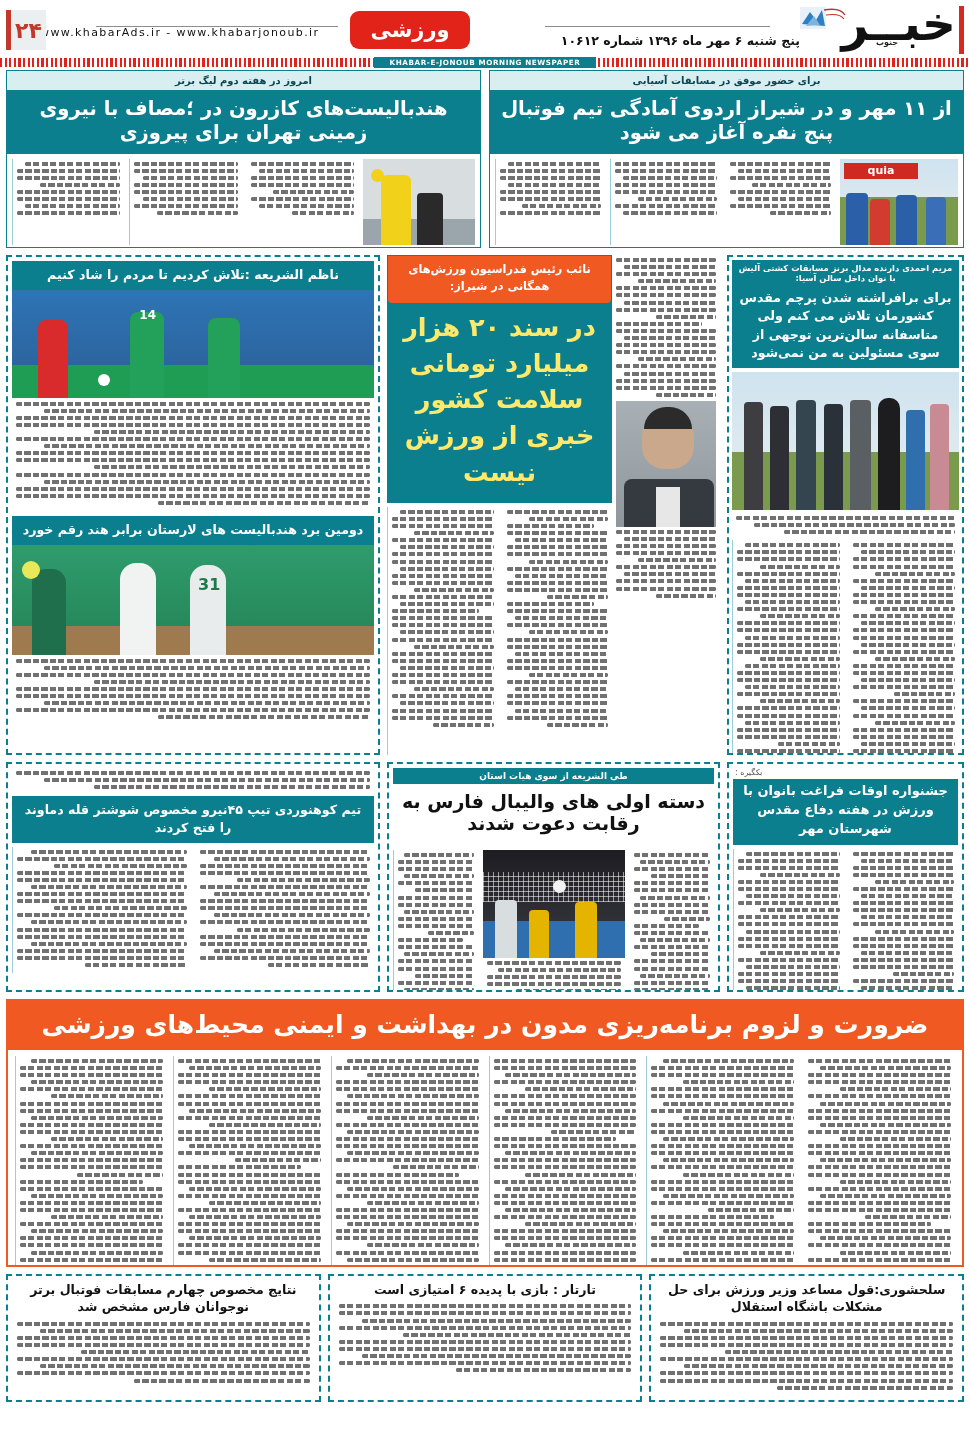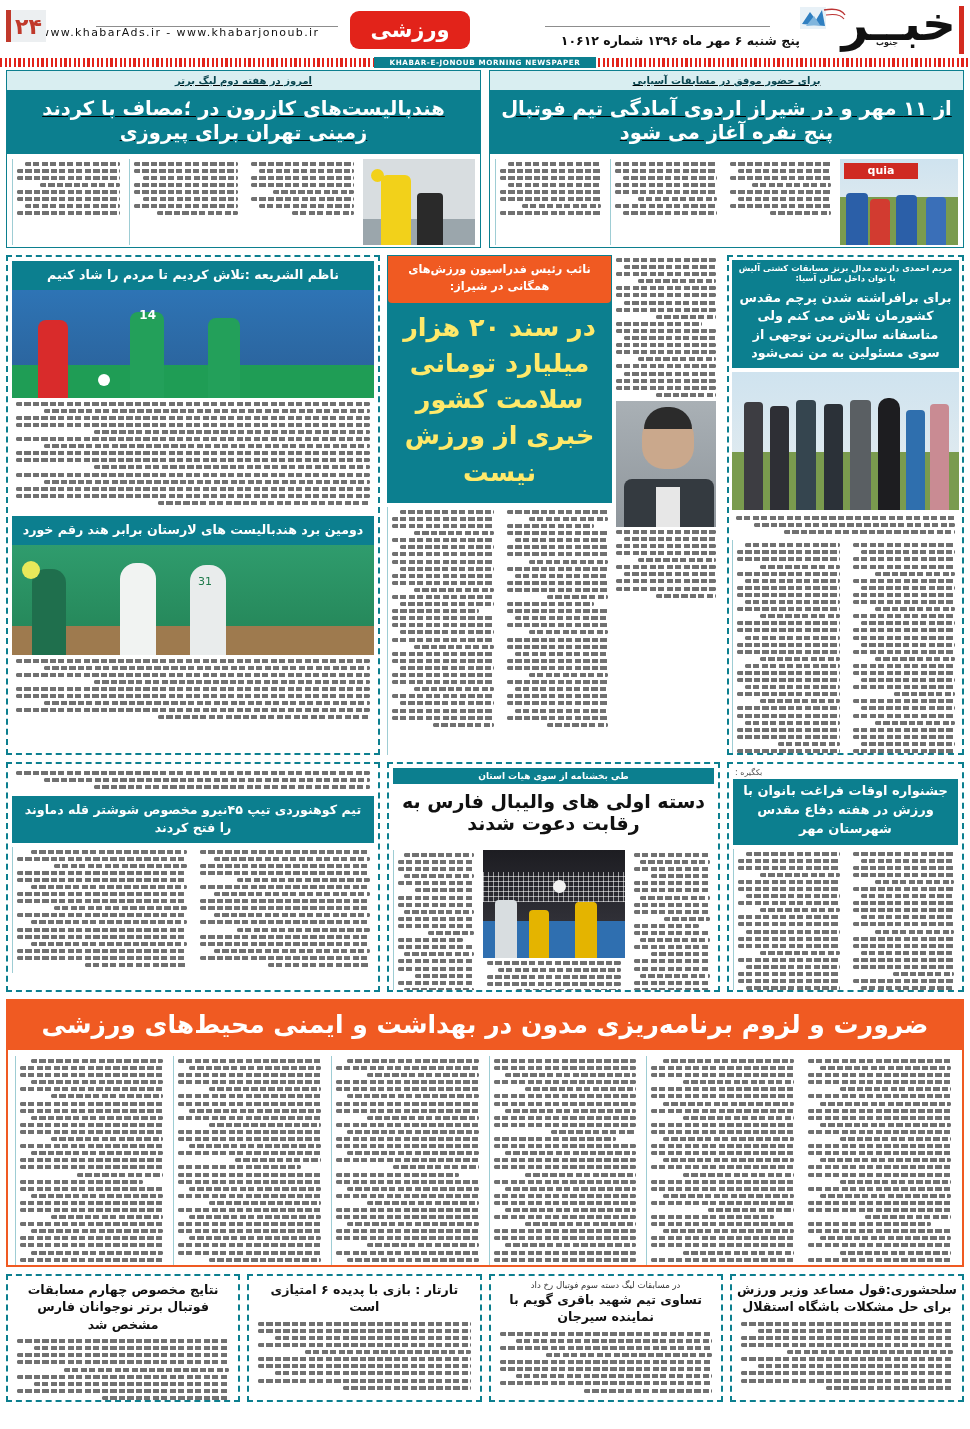--- a/index.html
+++ b/index.html
@@ -70,21 +70,21 @@
   }
   #section-pill span{
     color:#fff; font-size:21px; font-weight:bold; letter-spacing:-.5px;
   }
   #site-urls{
     position:absolute; left:40px; top:26px;
     font-size:11px; font-weight:normal; color:#111; letter-spacing:1.4px;
     direction:ltr;
   }
   #page-num{
-    position:absolute; left:6px; top:10px; width:40px; height:32px;
+    position:absolute; left:6px; top:10px; width:40px; height:40px;
     background:#eceff1; border-left:5px solid #c0392b;
     display:flex; align-items:center; justify-content:center;
   }
   #page-num span{ font-size:22px; font-weight:bold; color:#c0392b; }
 
   
   #strip{
     position:absolute; top:58px; right:0; left:0; height:9px;
     background:repeating-linear-gradient(90deg,#e2231a 0 2.2px,#fff 2.2px 4.6px);
   }
@@ -94,21 +94,21 @@
     display:flex; align-items:center; justify-content:center; letter-spacing:.6px;
     direction:ltr;
   }
 
   
   #page{ position:absolute; top:70px; right:6px; left:6px; bottom:4px; }
 
   
   #top-row{ display:flex; gap:8px; height:178px; }
   .story-box{
-    border:1px solid #0c7f8f; background:#fff; position:relative; overflow:hidden;text-decoration:underline;
+    border:1px solid #0c7f8f; background:#fff; position:relative; overflow:hidden;
   }
   .kicker{
     background:#d9eef1; color:#0a4650; font-size:10px; font-weight:bold;
     text-align:center; padding:4px 0 4px; letter-spacing:-.2px;
   }
   .headline-teal{
     background:#0c7f8f; color:#fff; text-align:center;
     font-size:19.5px; font-weight:bold; padding:7px 6px 8px;
     letter-spacing:-.6px; line-height:1.25;
   }
@@ -267,21 +267,21 @@
             <i class="s1"></i>
             <i class="s1"></i>
             <i class="s3"></i>
             <i class="s1"></i>
         </div>
       </div>
     </div>
 
     <div class="story-box" style="flex:1">
       <div class="kicker">امروز در هفته دوم لیگ برتر</div>
-      <div class="headline-teal">هندبالیست‌های کازرون در ؛مصاف با کردند زمینی تهران برای پیروزی</div>
+      <div class="headline-teal">هندبالیست‌های کازرون در ؛مصاف با نیروی زمینی تهران برای پیروزی</div>
       <div class="story-body">
         <div class="photo" style="width:112px;height:86px">
           <div style="position:absolute;inset:0;background:#d8dde0"></div>
           <div style="position:absolute;left:0;right:0;bottom:0;height:30%;background:#9ba6ac"></div>
           <div class="fig" style="left:18px;width:30px;height:70px;background:#f2d11a;border-radius:6px 6px 0 0"></div>
           <div class="fig" style="left:54px;width:26px;height:52px;background:#2a2a2a"></div>
           <div class="ball" style="left:8px;top:10px;width:13px;height:13px;background:#f2d11a"></div>
         </div>
         <div class="c fake">
           <i class="s1"></i>
@@ -565,21 +565,21 @@
         </div>
 
         <div>
           <div class="side-head">دومین برد هندبالیست های لارستان برابر هند رقم خورد</div>
           <div class="side-photo" style="height:110px">
             <div style="position:absolute;inset:0;background:linear-gradient(#2f9c6d,#238255)"></div>
             <div style="position:absolute;left:0;right:0;bottom:0;height:26%;background:#9e7a4e"></div>
             <div class="fig" style="left:20px;width:34px;height:86px;background:#1f6f4d;border-radius:14px 14px 0 0"></div>
             <div class="fig" style="left:108px;width:36px;height:92px;background:#f1f3f2;border-radius:16px 16px 0 0"></div>
             <div class="fig" style="left:178px;width:36px;height:90px;background:#e9ecec;border-radius:16px 16px 0 0"></div>
-            <div style="position:absolute;left:186px;top:30px;color:#1e7a4a;font-size:11px;font-weight:normal">31</div>
+            <div style="position:absolute;left:186px;top:30px;color:#1e7a4a;font-size:16px;font-weight:bold">31</div>
             <div class="ball" style="left:10px;top:16px;width:18px;height:18px;background:#e8e85a"></div>
           </div>
           <div class="fake" style="padding-top:4px">
             <i class="s1"></i>
               <i class="s2"></i>
               <i class="s1"></i>
               <i class="s3"></i>
               <i class="s1"></i>
               <i class="s1"></i>
               <i class="s2"></i>
@@ -642,21 +642,21 @@
               <i class="s1"></i>
               <i class="s1"></i>
               <i class="s2"></i>
           </div>
         </div>
       </div>
     </div>
 
     <div id="volley-main">
       <div style="border:2px dashed #0c7f8f;padding:4px;height:100%;overflow:hidden">
-        <div class="mini-kicker" style="font-size:9px">طی بخشنامه از سوی هیات استان</div>
+        <div class="mini-kicker" style="font-size:9px">طی الشریعه از سوی هیات استان</div>
         <div style="font-size:19px;font-weight:bold;color:#111;text-align:center;padding:6px 4px 16px;letter-spacing:-.6px">دسته اولی های والیبال فارس به رقابت دعوت شدند</div>
         <div style="display:flex;gap:5px">
           <div class="c fake" style="flex:1">
             <i class="s1"></i>
               <i class="s2"></i>
               <i class="s1"></i>
               <i class="s3"></i>
               <i class="s1"></i>
               <i class="s1"></i>
               <i class="s2"></i>
@@ -983,35 +983,20 @@
           <i class="s1"></i>
           <i class="s3"></i>
           <i class="s1"></i>
           <i class="s2"></i>
           <i class="s1"></i>
           <i class="s1"></i>
           <i class="s4"></i>
       </div>
     </div>
 
-    <div class="bbox">
-      <div class="k">در مسابقات لیگ دسته سوم فوتبال رخ داد</div>
-      <div class="h">تساوی تیم شهید باقری گویم با نماینده سیرجان</div>
-      <div class="fake">
-        <i class="s1"></i>
-          <i class="s2"></i>
-          <i class="s1"></i>
-          <i class="s3"></i>
-          <i class="s1"></i>
-          <i class="s1"></i>
-          <i class="s2"></i>
-          <i class="s1"></i>
-          <i class="s4"></i>
-      </div>
-    </div>
 
     <div class="bbox">
       <div class="k"></div>
       <div class="h">تارتار : بازی با پدیده ۶ امتیازی است</div>
       <div class="fake">
         <i class="s1"></i>
           <i class="s1"></i>
           <i class="s2"></i>
           <i class="s1"></i>
           <i class="s3"></i>

